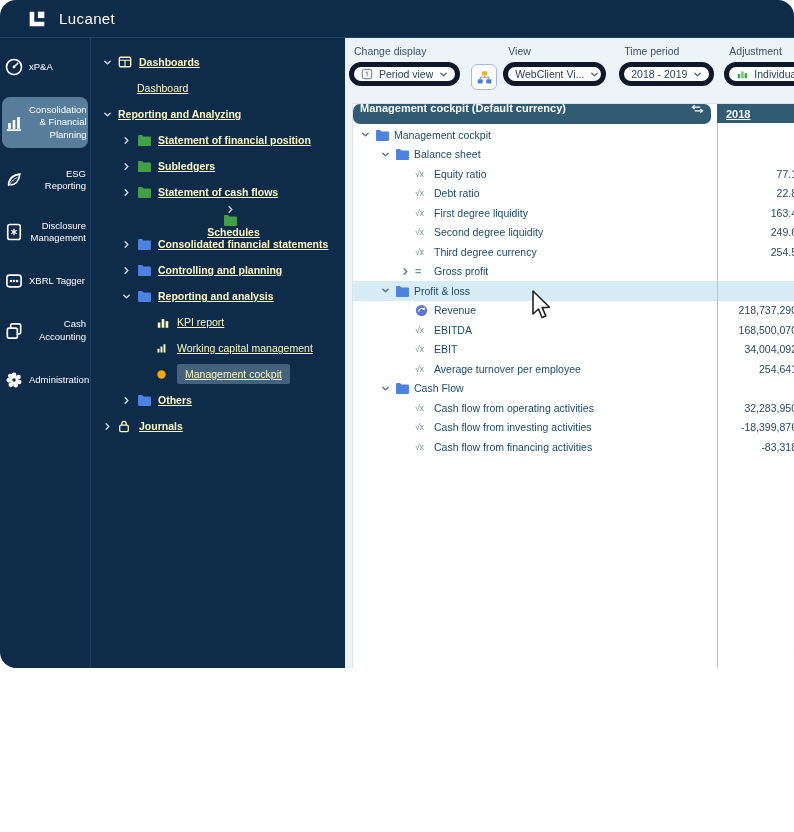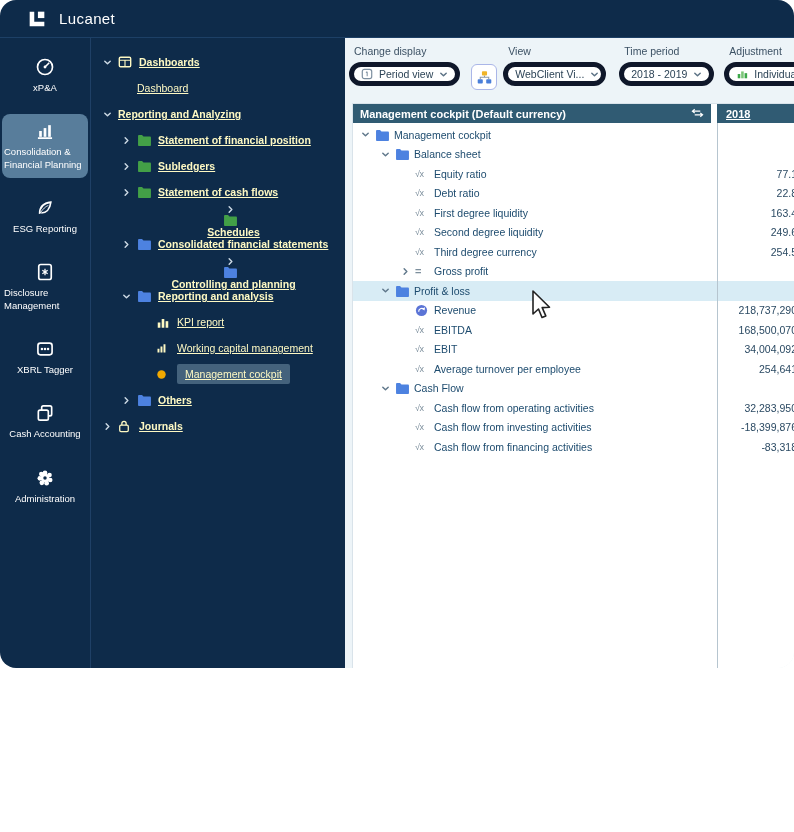--- a/index.html
+++ b/index.html
@@ -11,22 +11,22 @@
   .topbar{height:38px;background:#0e2b4a;display:flex;align-items:center;gap:11px;
           padding-left:26px;border-bottom:1px solid #1d4066;box-sizing:border-box;}
   .brand{color:#fff;font-size:15px;letter-spacing:.4px;}
 
   
   .main{display:flex;height:794px;}
 
   
   .modulebar{width:90px;min-width:90px;background:#0e2b4a;color:#fff;box-sizing:border-box;
              padding:12px 3px 0 3px;display:flex;flex-direction:column;align-items:center;gap:13px;}
-  .mod{width:82px;display:flex;flex-direction:column;align-items:center;gap:5px;
-       padding:7px 2px;border-radius:8px;font-size:9.5px;line-height:1.3;text-align:left;cursor:pointer;}
+  .mod{width:82px;display:flex;flex-direction:row;align-items:center;gap:5px;
+       padding:7px 2px;border-radius:8px;font-size:9.5px;line-height:1.3;text-align:right;cursor:pointer;}
   .mod.active{background:#587d9b;}
   .mod .icn svg{display:block;}
 
   
   .treepanel{width:255px;min-width:255px;background:#0e2b4a;color:#fef9c3;box-sizing:border-box;
              border-left:1px solid #1f4066;padding-top:11px;overflow:hidden;text-decoration:underline;}
   .trow{height:26px;display:flex;align-items:center;font-size:10.5px;white-space:nowrap;cursor:pointer;}
   .trow .chev{width:15px;min-width:15px;display:flex;color:#ccd9e4;}
   .trow .icn{width:21px;min-width:21px;display:flex;}
   .trow.bold .tlabel{font-weight:bold;}
@@ -46,21 +46,21 @@
   .tdivider{width:1px;background:#d2dde4;height:46px;margin:2px 5px 0 6px;}
   .iconbtn{width:26px;height:26px;margin-top:19px;background:#fff;border:1px solid #aab6e8;
            border-radius:6px;display:flex;align-items:center;justify-content:center;cursor:pointer;}
 
   
   .tablewrap{position:absolute;left:7px;top:65px;right:-14px;bottom:5px;background:#fff;
              border:1px solid #d9e3ea;box-sizing:border-box;}
   .tablewrap:after{content:'';position:absolute;left:364px;top:19px;bottom:0;width:1px;background:#b6c5cf;}
   .thead{display:flex;height:19px;}
   .th-label{width:358px;min-width:358px;background:#305b73;color:#fff;font-weight:bold;font-size:11px;
-            display:flex;align-items:flex-start;padding:4px 7px;box-sizing:border-box;}
+            display:flex;align-items:flex-end;padding:10px 7px;box-sizing:border-box;border-radius:7px;}
   .th-label .swap{margin-left:auto;display:flex;cursor:pointer;}
   .th-gap{width:6px;background:#fff;}
   .th-year{flex:1;background:#305b73;color:#fff;font-weight:bold;font-size:11px;
            display:flex;align-items:center;padding:0 9px;}
   .th-year .yr{text-decoration:underline;cursor:pointer;}
   .tbody{padding-top:2px;}
   .row{display:flex;height:19.5px;align-items:center;font-size:10.5px;cursor:default;}
   .row.hl{background:#d8ecf5;}
   .cell-label{width:358px;min-width:358px;display:flex;align-items:center;color:#1d4b6e;
               box-sizing:border-box;white-space:nowrap;overflow:hidden;}
@@ -256,21 +256,21 @@
               <path d="M3.5 2 6.5 5 3.5 8" fill="none" stroke="currentColor" stroke-width="1.6" stroke-linecap="round" stroke-linejoin="round"></path>
             </svg>
           </span>
           <span class="icn">
             <svg width="15" height="12" viewBox="0 0 16 13">
               <path d="M1 2.2C1 1.5 1.5 1 2.2 1h3.1l1.6 1.8h6.9c.7 0 1.2.5 1.2 1.2v7.8c0 .7-.5 1.2-1.2 1.2H2.2C1.5 13 1 12.5 1 11.8Z" fill="#4d82e0"></path>
             </svg>
           </span>
           <span class="tlabel">Consolidated financial statements</span>
         </div>
-        <div class="trow bold" style="padding-left: 31px; flex-direction: column;">
+        <div class="trow bold" style="padding-left: 31px;">
           <span class="chev">
             <svg width="9" height="9" viewBox="0 0 10 10">
               <path d="M3.5 2 6.5 5 3.5 8" fill="none" stroke="currentColor" stroke-width="1.6" stroke-linecap="round" stroke-linejoin="round"></path>
             </svg>
           </span>
           <span class="icn">
             <svg width="15" height="12" viewBox="0 0 16 13">
               <path d="M1 2.2C1 1.5 1.5 1 2.2 1h3.1l1.6 1.8h6.9c.7 0 1.2.5 1.2 1.2v7.8c0 .7-.5 1.2-1.2 1.2H2.2C1.5 13 1 12.5 1 11.8Z" fill="#4d82e0"></path>
             </svg>
           </span>

